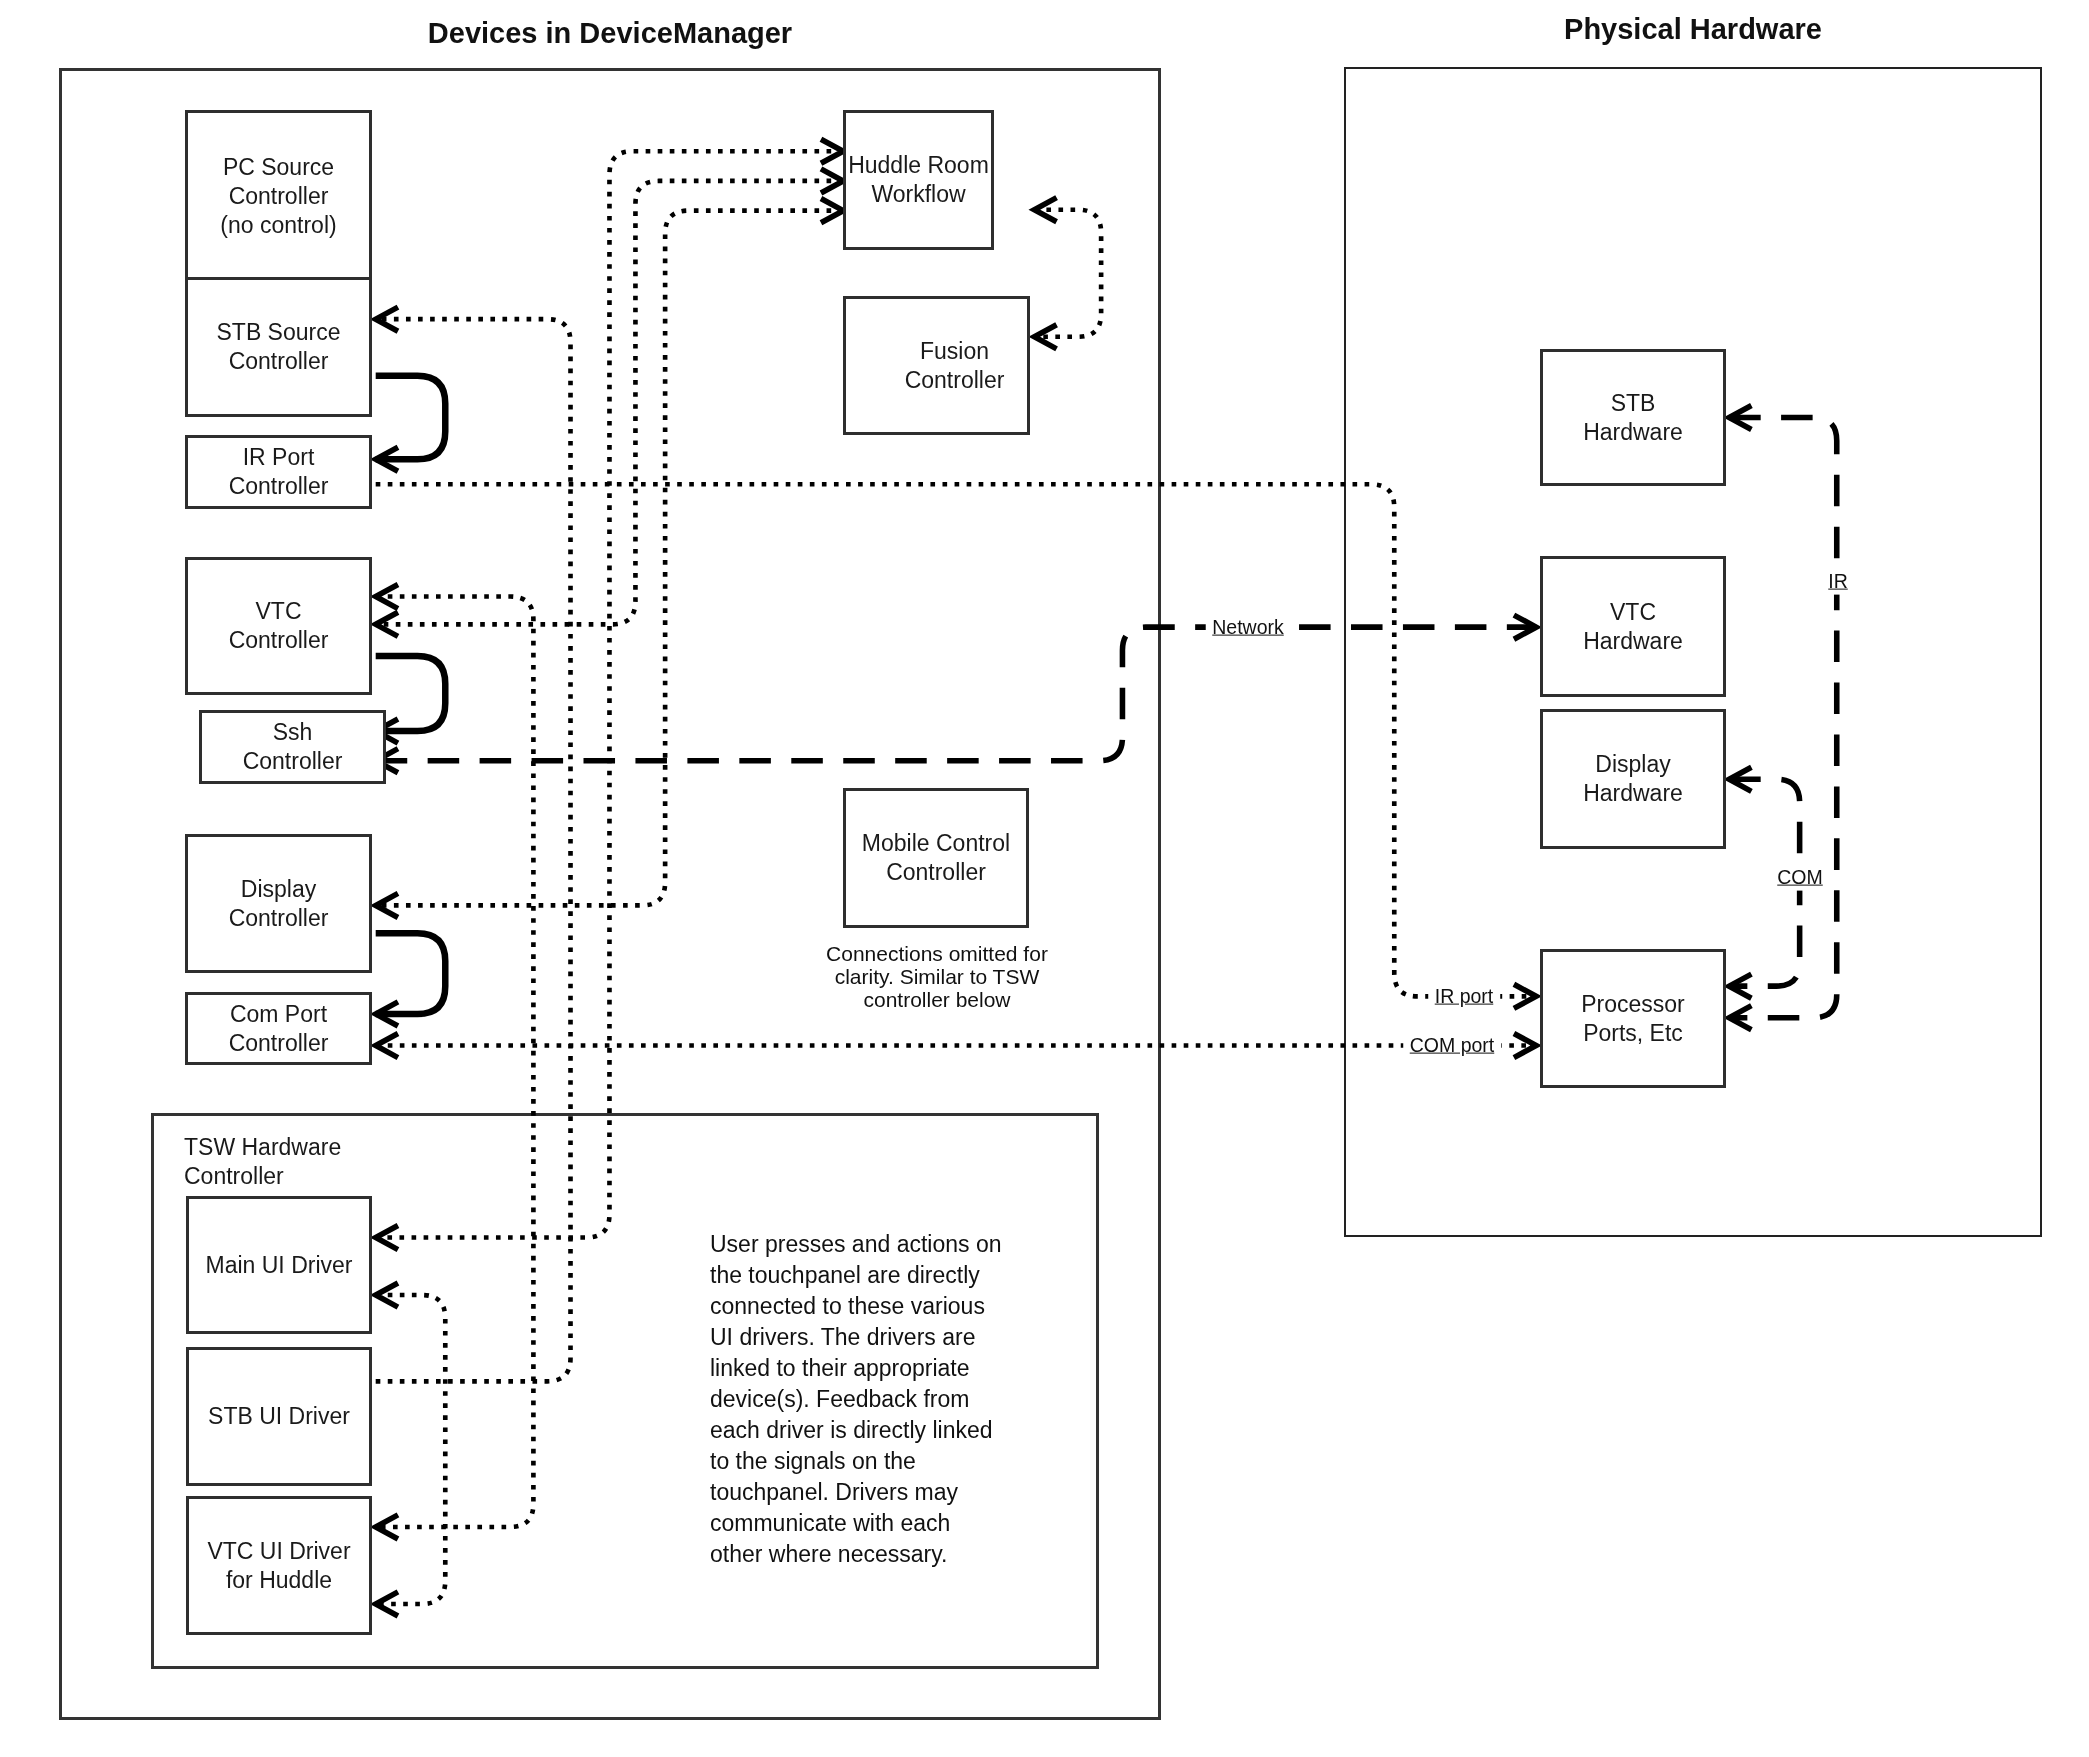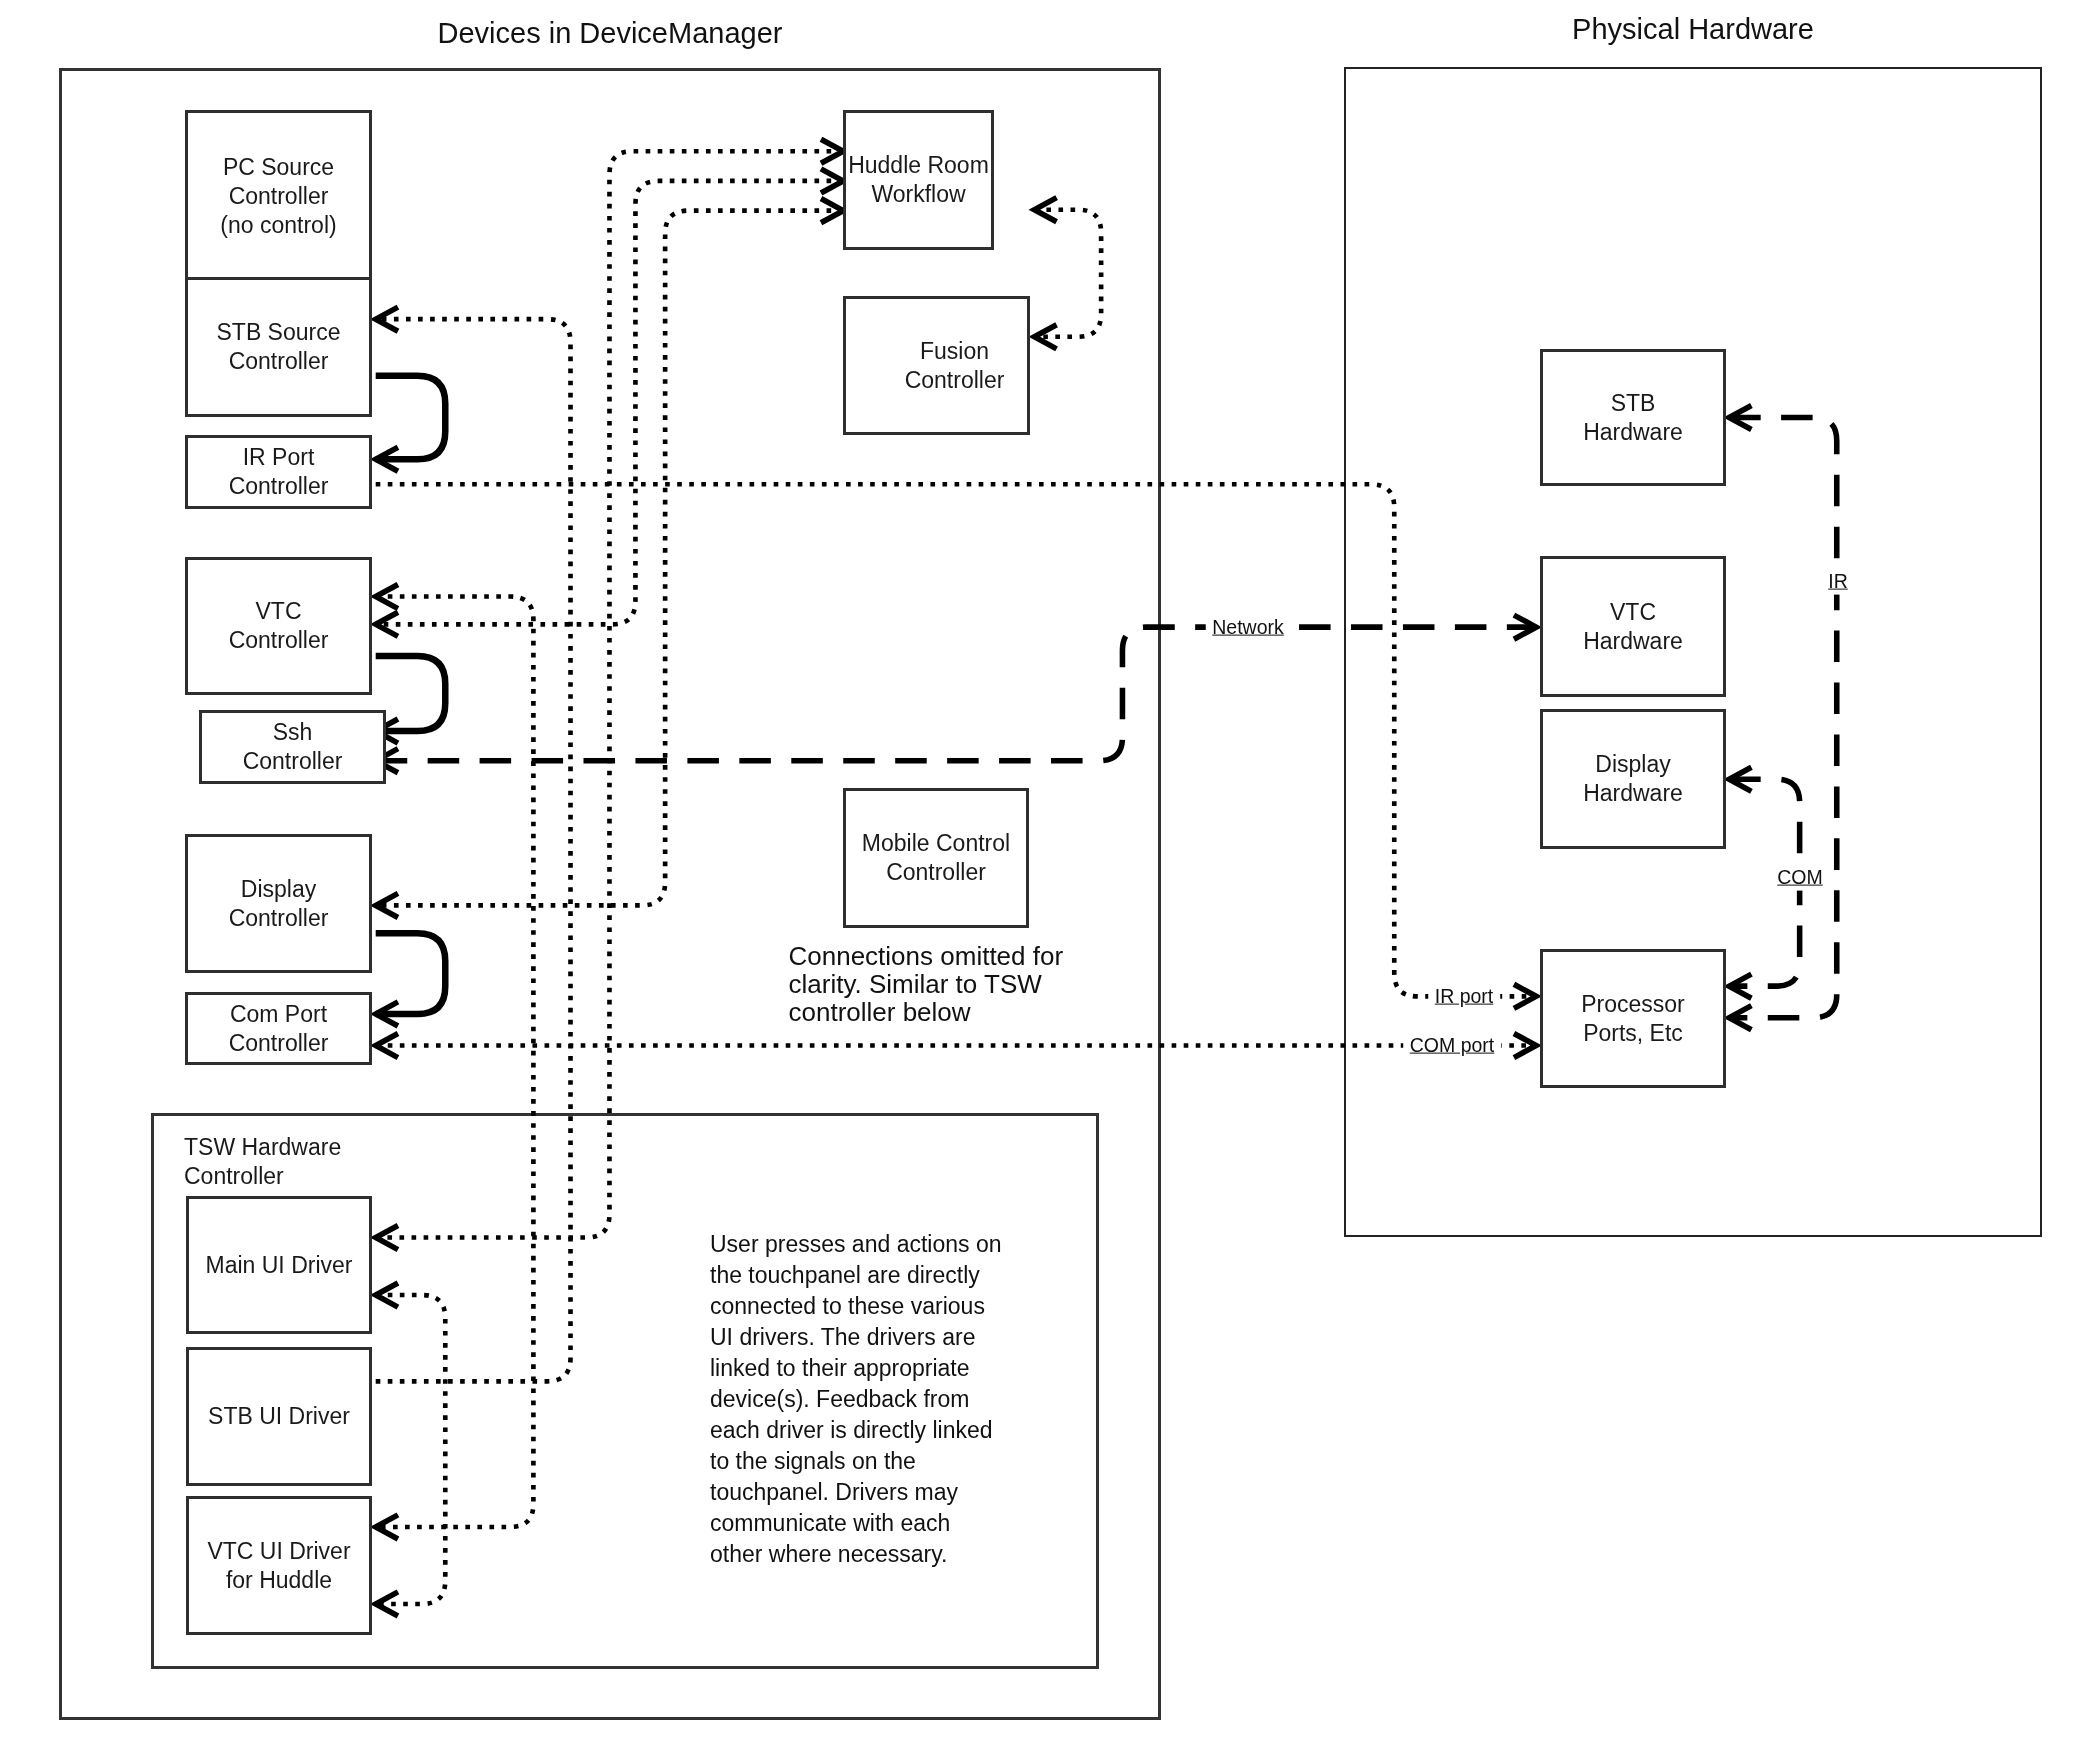--- a/index.html
+++ b/index.html
@@ -6,21 +6,21 @@
   .stage{
     position:relative;
     width:2090px;height:1758px;
     background:#fff;
     font-family:"Liberation Sans", sans-serif;
     color:#1a1a1a;
     overflow:hidden;
   }
   .title{
     position:absolute;
-    font-size:29px;font-weight:normal;color:#111;
+    font-size:29px;font-weight:bold;color:#111;
     text-align:left;transform:translateX(-50%);
     white-space:nowrap;
   }
   .container{
     position:absolute;
     border:3.7px solid #333;
     background:transparent;
     box-sizing:border-box;
   }
   .container.thin{border-width:2.8px;border-color:#222;}
@@ -41,21 +41,21 @@
     position:absolute;
     font-size:23px;line-height:29px;color:#1a1a1a;
     white-space:pre-line;
   }
   .note{
     position:absolute;
     font-size:23px;line-height:31px;color:#111;
     white-space:pre-line;
   }
   .note.small{
-    font-size:26px;line-height:28px;text-align:left;
+    font-size:21px;line-height:23px;text-align:center;
     transform:translateX(-50%);
   }
   .wire-label{
     position:absolute;
     transform:translate(-50%,-50%);
     background:#fff;
     font-size:19.5px;color:#111;
     padding:1.9px 6.5px;
     white-space:nowrap;
     text-decoration:underline;

